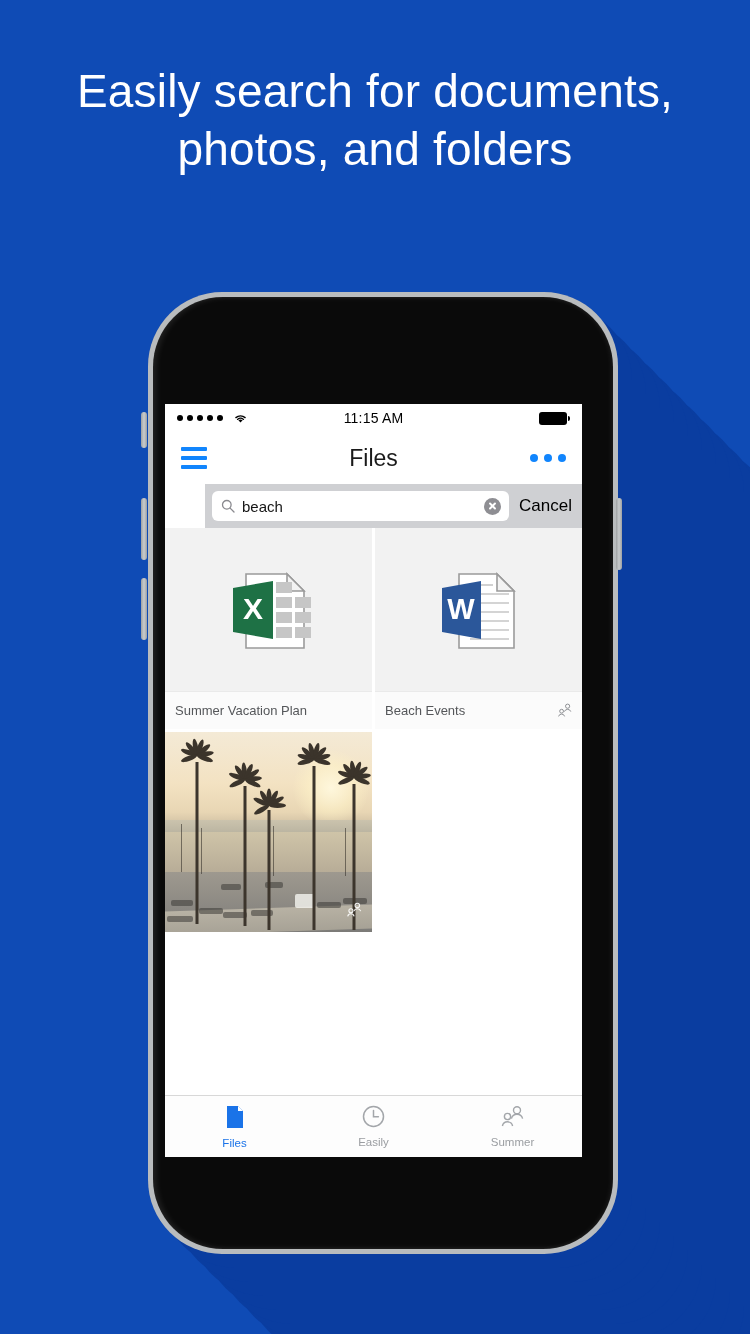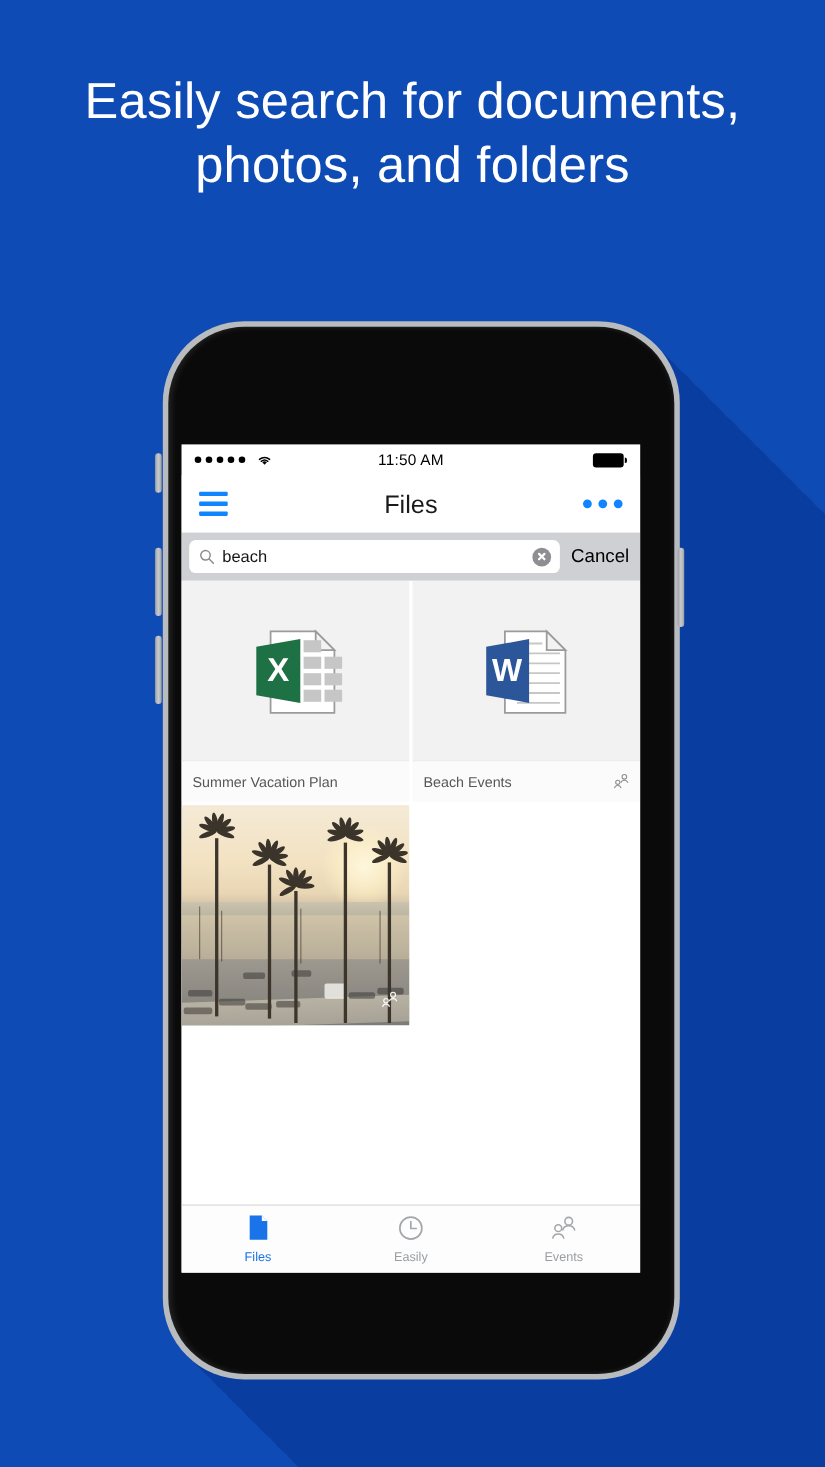--- a/index.html
+++ b/index.html
@@ -149,20 +149,21 @@
     font-size: 23px; color: #1a1a1a; font-weight: 400;
   }
   .more-dots { margin-left:auto; display:flex; gap:6px; z-index:2; }
   .more-dots span { width:8px; height:8px; border-radius:50%; background:#1185fd; display:block; }
   
   .searchrow {
     flex: 0 0 44px; height: 44px;
     background: #cfd0d3;
     display: flex; align-items: center;
     padding: 0 0 0 7px;
+    margin-left: 40px;
   }
   .searchfield {
     flex: 1 1 auto; height: 30px;
     background: #fff; border-radius: 6px;
     display: flex; align-items: center;
     padding: 0 8px 0 9px;
     gap: 7px;
   }
   .search-icon { flex: 0 0 auto; display:flex; }
   .search-text { font-size: 15px; color: #151515; flex: 1 1 auto; }
@@ -299,21 +300,21 @@
           <span></span>
           <span></span>
       </div>
       <div class="wifi">
         <svg width="15" height="12" viewBox="0 0 15 12">
           <path d="M7.5 10.6 L5.4 8.2 a3.4 3.4 0 0 1 4.2 0 Z" fill="#000"></path>
           <path d="M2.9 5.6 a7 7 0 0 1 9.2 0" stroke="#000" stroke-width="1.4" fill="none" stroke-linecap="round"></path>
           <path d="M4.5 7.4 a4.6 4.6 0 0 1 6 0" stroke="#000" stroke-width="1.3" fill="none" stroke-linecap="round"></path>
         </svg>
       </div>
-      <div class="clock">11:50 AM</div>
+      <div class="clock">11:15 AM</div>
       <div class="battery">
         <div class="body"></div>
           <div class="cap"></div>
       </div>
     </div>
 
     <div class="navbar">
       <div class="hamburger">
         <span></span>
           <span></span>
@@ -531,17 +532,17 @@
 
       <div class="tab">
         <span>
           <svg width="25" height="23" viewBox="0 0 25 23">
             <circle cx="7.5" cy="11.5" r="3.1" stroke="#a3a6aa" stroke-width="1.4" fill="none"></circle>
             <path d="M2.4 21 a5.2 5.2 0 0 1 10.2 0" stroke="#a3a6aa" stroke-width="1.4" fill="none"></path>
             <circle cx="17" cy="5.2" r="3.5" stroke="#a3a6aa" stroke-width="1.4" fill="none"></circle>
             <path d="M11.4 13.6 a5.8 5.8 0 0 1 11.2 0" stroke="#a3a6aa" stroke-width="1.4" fill="none"></path>
           </svg>
         </span>
-        <span class="tlabel">Events</span>
+        <span class="tlabel">Summer</span>
       </div>
     </div>
   </div>
 </div>
 
 </body></html>

